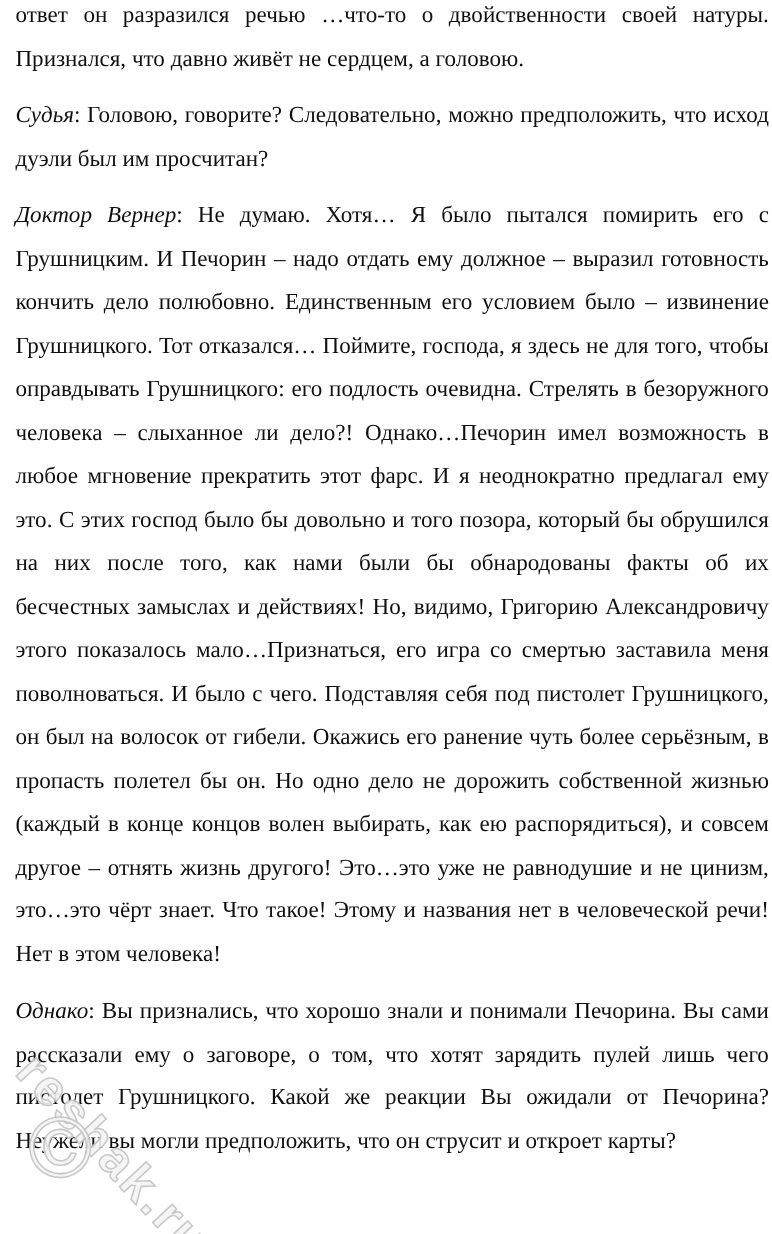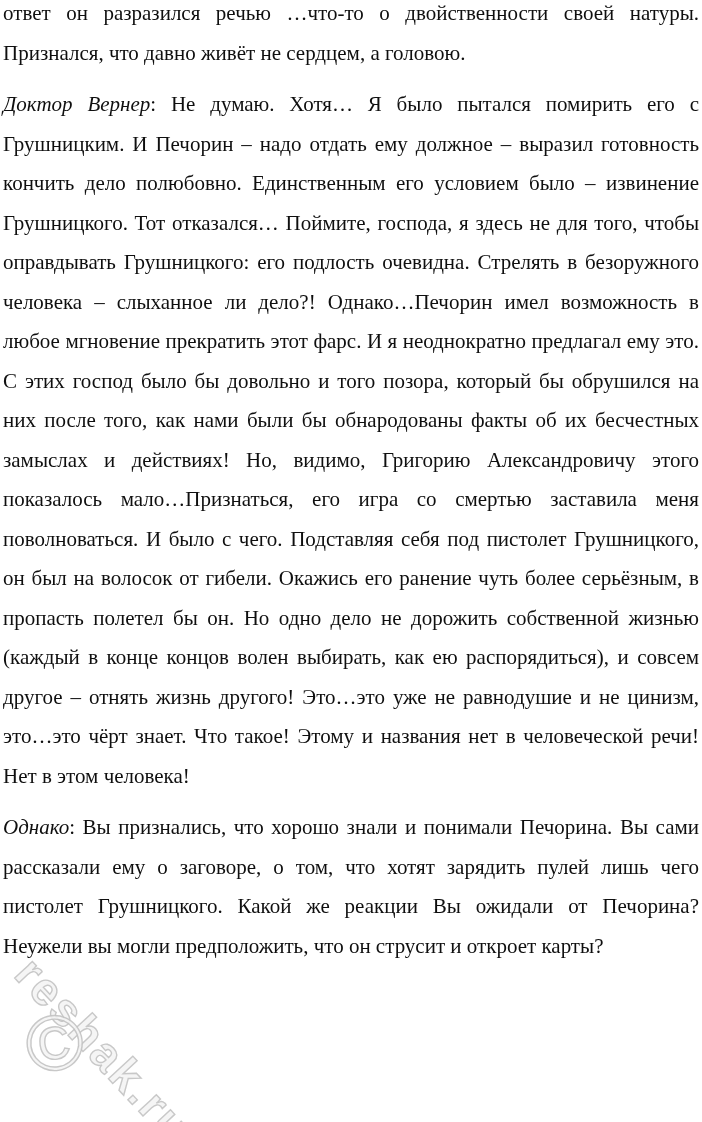--- a/index.html
+++ b/index.html
@@ -7,21 +7,21 @@
     padding: 0;
     background: #ffffff;
   }
   .page {
     position: relative;
     width: 702px;
     height: 1122px;
     background: #ffffff;
     overflow: hidden;
     box-sizing: border-box;
-    padding: 0 3px 0 3px;
+    padding: 0 3px 0 14px;
     font-family: "Liberation Serif", "DejaVu Serif", serif;
     font-size: 21px;
     line-height: 39.5px;
     color: #0f0f0f;
     text-align: justify;
   }
   .content {
     position: relative;
     z-index: 1;
     margin-top: -6px;
@@ -72,20 +72,21 @@
 </style>
 </head>
 <body>
 
 <div class="page">
 
   <div class="content">
 
     <p class="para"><span>ответ он разразился речью …что-то о двойственности своей натуры. Признался, что давно живёт не сердцем, а головою.</span></p>
 
+    <p class="para"><span class="speaker">Судья</span><span>: </span><span>Головою, говорите? Следовательно, можно предположить, что исход дуэли был им просчитан?</span></p>
 
     <p class="para"><span class="speaker">Доктор Вернер</span><span>: </span><span>Не думаю. Хотя… Я было пытался помирить его с Грушницким. И Печорин – надо отдать ему должное – выразил готовность кончить дело полюбовно. Единственным его условием было – извинение Грушницкого. Тот отказался… Поймите, господа, я здесь не для того, чтобы оправдывать Грушницкого: его подлость очевидна. Стрелять в безоружного человека – слыханное ли дело?! Однако…Печорин имел возможность в любое мгновение прекратить этот фарс. И я неоднократно предлагал ему это. С этих господ было бы довольно и того позора, который бы обрушился на них после того, как нами были бы обнародованы факты об их бесчестных замыслах и действиях! Но, видимо, Григорию Александровичу этого показалось мало…Признаться, его игра со смертью заставила меня поволноваться. И было с чего. Подставляя себя под пистолет Грушницкого, он был на волосок от гибели. Окажись его ранение чуть более серьёзным, в пропасть полетел бы он. Но одно дело не дорожить собственной жизнью (каждый в конце концов волен выбирать, как ею распорядиться), и совсем другое – отнять жизнь другого! Это…это уже не равнодушие и не цинизм, это…это чёрт знает. Что такое! Этому и названия нет в человеческой речи! Нет в этом человека!</span></p>
 
     <p class="para"><span class="speaker">Однако</span><span>: </span><span>Вы признались, что хорошо знали и понимали Печорина. Вы сами рассказали ему о заговоре, о том, что хотят зарядить пулей лишь чего пистолет Грушницкого. Какой же реакции Вы ожидали от Печорина? Неужели вы могли предположить, что он струсит и откроет карты?</span></p>
 
   </div>
 
   <div class="watermark">
     <span class="wm-text">reshak.ru</span>
     <span class="wm-symbol">©</span>

